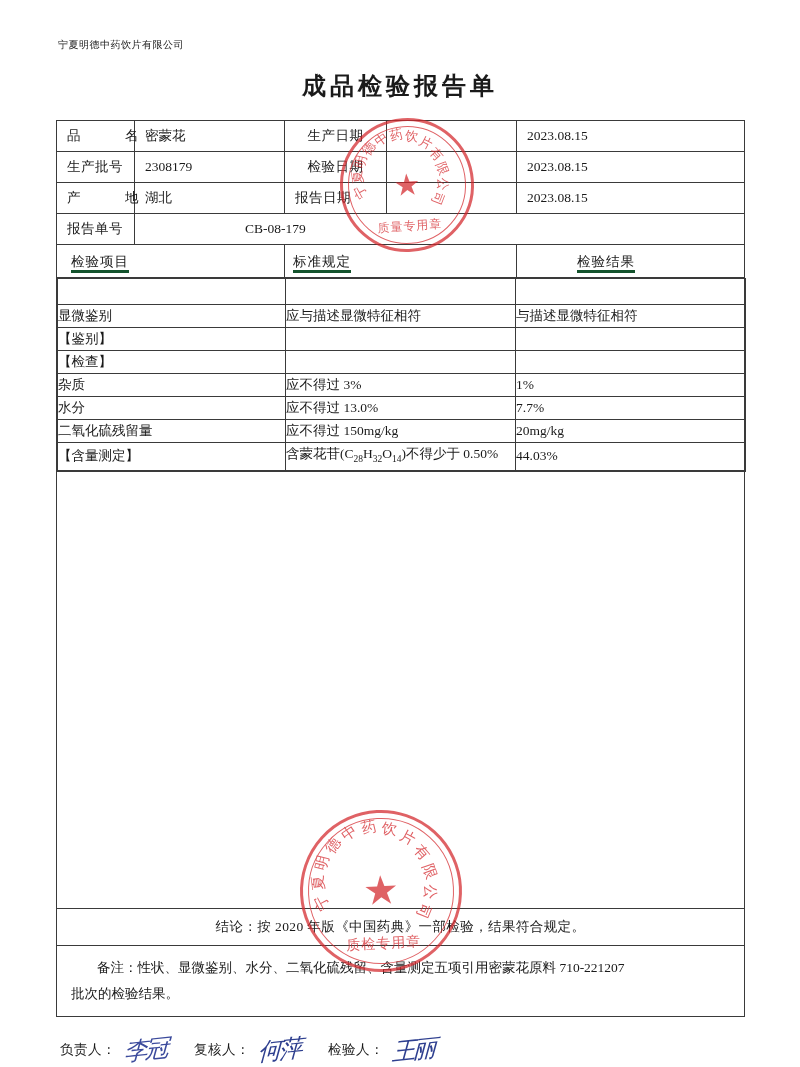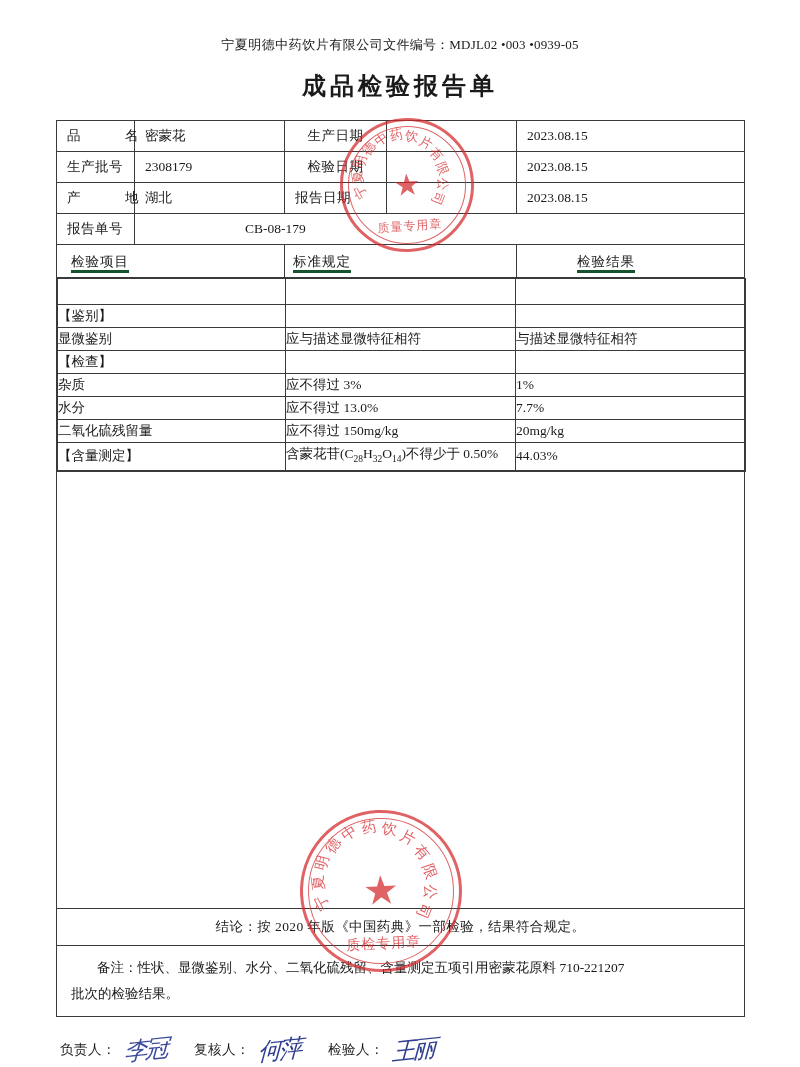--- a/index.html
+++ b/index.html
@@ -19,23 +19,23 @@
     position: relative;
     width: 800px;
     height: 1067px;
     box-sizing: border-box;
     padding: 30px 56px 0 56px;
   }
 
   
   .header-row {
     display: flex;
-    justify-content: center;
+    justify-content: flex-start;
     align-items: flex-end;
-    font-size: 13px;
+    font-size: 10px;
     line-height: 18px;
     padding: 6px 2px 8px 2px;
   }
   .header-company { letter-spacing: 0.5px; }
   .header-docno { letter-spacing: 0.2px; }
 
   
   .title {
     text-align: center;
     font-size: 24px;
@@ -209,23 +209,20 @@
   }
   .stamp-bottom .bottom-text { font-size: 14px; bottom: 16px; }
 </style>
 </head>
 <body>
 
 <div class="page">
 
   <div class="header-row">
     <div class="header-company">宁夏明德中药饮片有限公司</div>
-    <div class="header-docno">
-      <span>文件编号：</span><span>MDJL02 •003 •0939-05</span>
-    </div>
   </div>
 
   <div class="title">成品检验报告单</div>
 
   <table class="doc">
     <colgroup>
       <col style="width:78px">
       <col style="width:150px">
       <col style="width:102px">
       <col style="width:130px">
@@ -317,28 +314,28 @@
             <col style="width:230px">
           </colgroup>
           <tbody>
                 <tr style="height:26px">
             <td class="vline-col"></td>
             <td class="vline-col"></td>
             <td></td>
           </tr>
 
           <tr>
-            <td class="vline-col">【鉴别】</td>
-            <td class="vline-col"></td>
-            <td></td>
-          </tr>
-          <tr>
             <td class="vline-col">显微鉴别</td>
             <td class="vline-col">应与描述显微特征相符</td>
             <td>与描述显微特征相符</td>
+          </tr>
+          <tr>
+            <td class="vline-col">【鉴别】</td>
+            <td class="vline-col"></td>
+            <td></td>
           </tr>
           <tr>
             <td class="vline-col">【检查】</td>
             <td class="vline-col"></td>
             <td></td>
           </tr>
           <tr>
             <td class="vline-col">杂质</td>
             <td class="vline-col">应不得过 3%</td>
             <td>1%</td>

